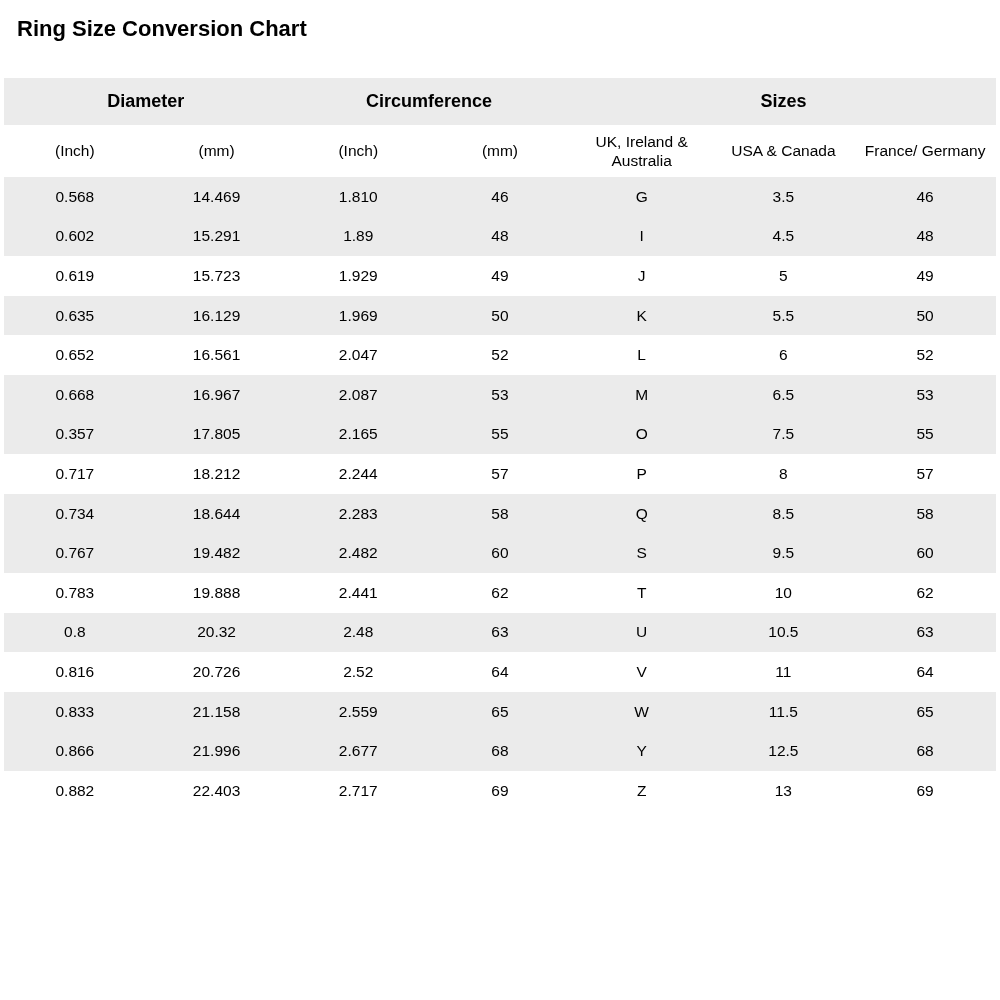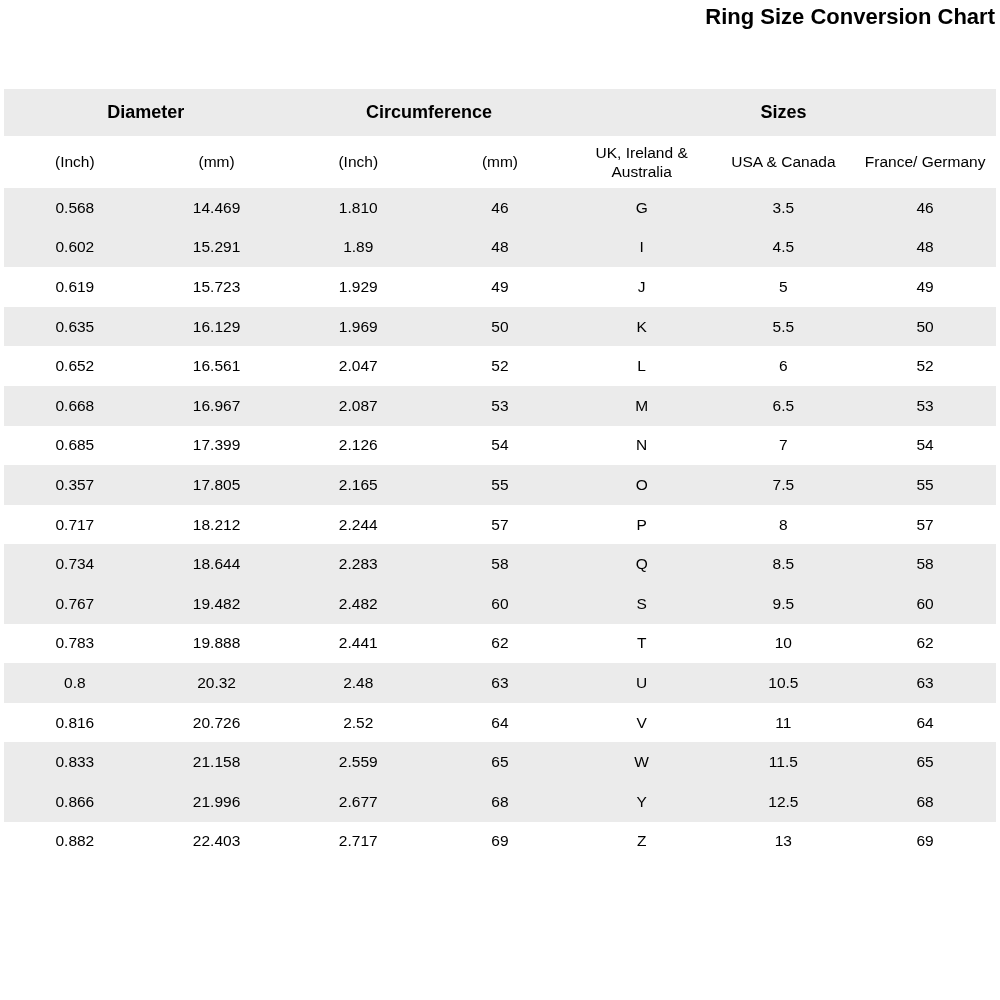--- a/index.html
+++ b/index.html
@@ -8,32 +8,32 @@
     background: #ffffff;
   }
   body {
     width: 1000px;
     height: 1000px;
     font-family: "Liberation Sans", sans-serif;
     color: #000000;
     overflow: hidden;
   }
   .title {
-    margin: 5px;
+    margin: 17px;
     height: 24px;
     line-height: 24px;
     font-size: 22px;
     font-weight: bold;
-    text-align: right;
+    text-align: left;
   }
   table.ring-table {
     border-collapse: collapse;
     table-layout: fixed;
     width: 992px;
-    margin: 60px 0 0 4px;
+    margin: 37px 0 0 4px;
     border: none;
   }
   table.ring-table th,
   table.ring-table td {
     border: none;
     padding: 0;
     text-align: center;
     vertical-align: middle;
   }
   tr.group-row th {
@@ -130,29 +130,20 @@
         </tr>
         <tr class="stripe">
           <td>0.668</td>
           <td>16.967</td>
           <td>2.087</td>
           <td>53</td>
           <td>M</td>
           <td>6.5</td>
           <td>53</td>
         </tr>
-        <tr>
-          <td>0.685</td>
-          <td>17.399</td>
-          <td>2.126</td>
-          <td>54</td>
-          <td>N</td>
-          <td>7</td>
-          <td>54</td>
-        </tr>
         <tr class="stripe">
           <td>0.357</td>
           <td>17.805</td>
           <td>2.165</td>
           <td>55</td>
           <td>O</td>
           <td>7.5</td>
           <td>55</td>
         </tr>
         <tr>

